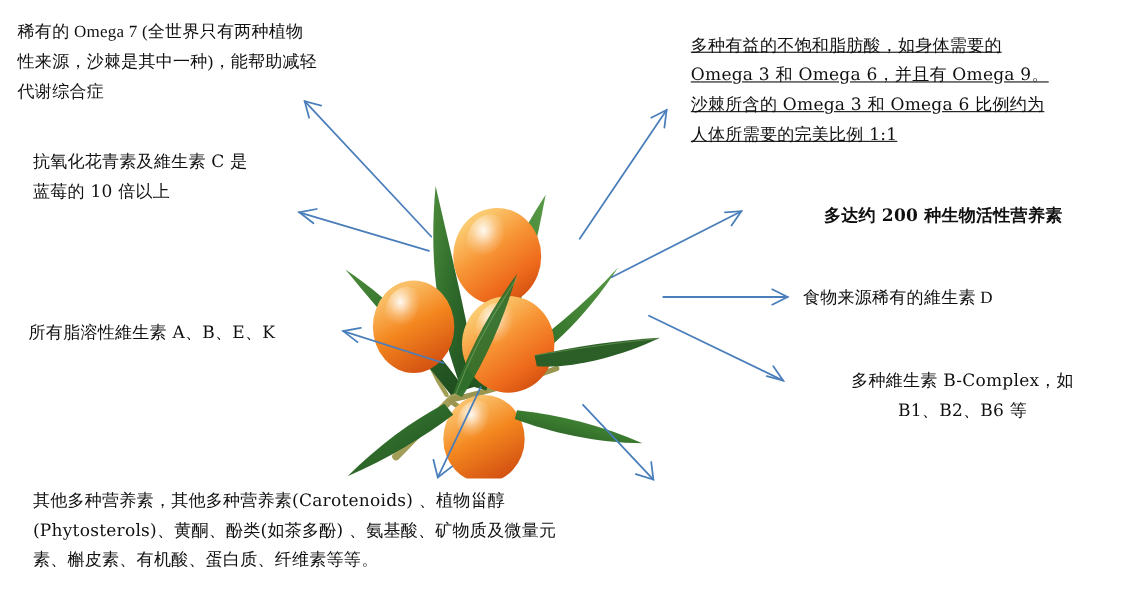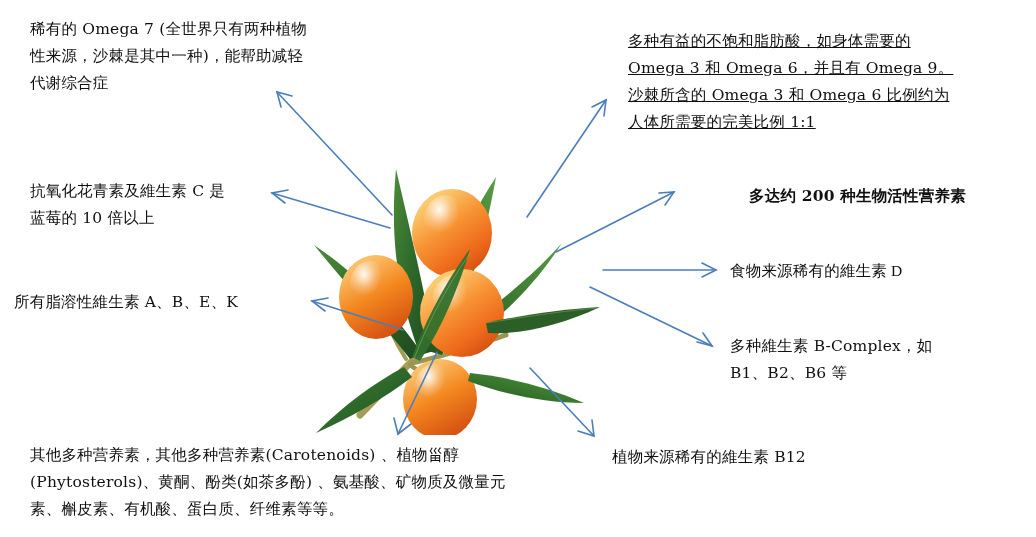--- a/index.html
+++ b/index.html
@@ -16,28 +16,28 @@
   .txt{
     position:absolute;
     font-size:15.5px;
     line-height:27px;
     color:#101010;
     white-space:pre-line;
     letter-spacing:0.2px;
   }
 
   
-  #t-omega7      {left:30px;  top:16px;  width:330px;}
-  #t-antiox      {left:30px;  top:134px; width:300px;margin-top:44px;}
-  #t-fatsol      {left:14px;  top:289px; width:330px;}
+  #t-omega7      {left:16px;  top:16px;  width:330px;font-family:Liberation Serif, serif;}
+  #t-antiox      {left:30px;  top:134px; width:300px;}
+  #t-fatsol      {left:26px;  top:289px; width:330px;}
   #t-other       {left:30px;  top:442px; width:560px;}
   #t-unsat       {left:628px; top:28px;  width:400px;text-decoration:underline;}
   #t-200         {left:749px; top:182px; width:300px;font-weight:bold;}
   #t-vitd        {left:730px; top:257px; width:300px;font-family:Liberation Serif, serif;}
-  #t-bcomplex    {left:730px; top:333px; width:290px;}
+  #t-bcomplex    {left:730px; top:333px; width:290px;text-align:center;}
   #t-b12         {left:612px; top:444px; width:330px;}
 
   
   #arrows{position:absolute;inset:0;width:1036px;height:537px;}
   #plant{position:absolute;left:300px;top:115px;width:300px;height:320px;}
 </style>
 </head>
 <body>
 
 <div id="canvas">
@@ -175,15 +175,14 @@
 (Phytosterols)、黄酮、酚类(如茶多酚) 、氨基酸、矿物质及微量元
 素、槲皮素、有机酸、蛋白质、纤维素等等。</div>
   <div class="txt" id="t-unsat">多种有益的不饱和脂肪酸，如身体需要的
 Omega 3 和 Omega 6，并且有 Omega 9。
 沙棘所含的 Omega 3 和 Omega 6 比例约为
 人体所需要的完美比例 1:1</div>
   <div class="txt" id="t-200">多达约 200 种生物活性营养素</div>
   <div class="txt" id="t-vitd">食物来源稀有的維生素 D</div>
   <div class="txt" id="t-bcomplex">多种維生素 B-Complex，如
 B1、B2、B6 等</div>
-  <div class="txt" id="t-b12">植物来源稀有的維生素 B12</div>
 
 </div>
 
 </body></html>

